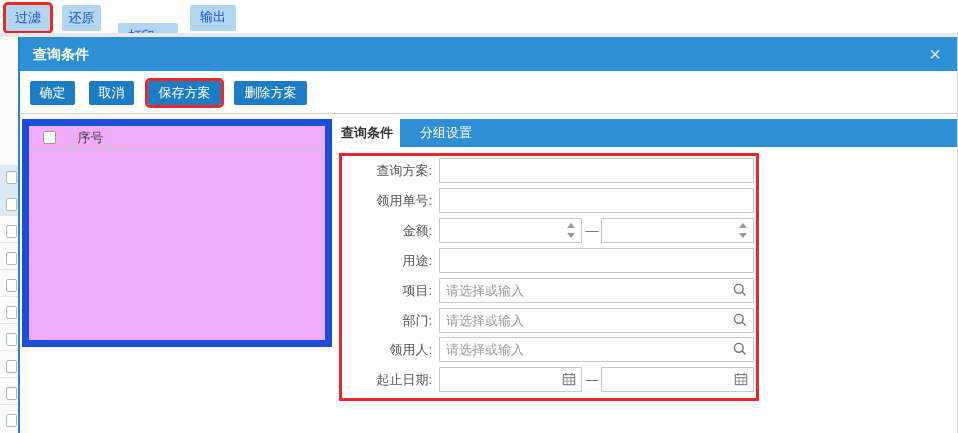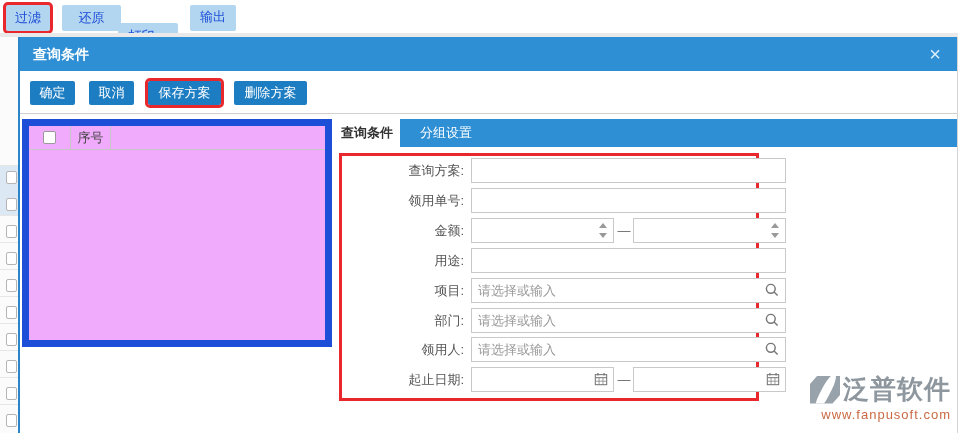--- a/index.html
+++ b/index.html
@@ -18,21 +18,21 @@
   
   .bg-left { position:absolute; left:0; top:37px; width:18px; height:396px;
     background:#fbfbfb; overflow:hidden; }
   .bg-sel { position:absolute; left:0; top:128px; width:18px; height:50px; background:#dce9f4; }
   .bg-line { position:absolute; left:0; width:18px; height:1px; background:#e6e6e6; }
   .bg-cb { position:absolute; left:6px; width:11px; height:13px; border:1px solid #b5b5b5;
     border-radius:2px; background:#fff; }
 
   
   .dialog { position:absolute; left:18px; top:37px; width:940px; height:396px; background:#fff;
-    border-left:2px solid #2a86c8; border-right:1px solid #d5d5d5;padding-left:32px; }
+    border-left:2px solid #2a86c8; border-right:1px solid #d5d5d5; }
   .dlg-header { position:absolute; left:0; top:0; width:100%; height:34px; background:#2e8fd4; }
   .dlg-title { position:absolute; left:13px; top:0; line-height:34px; color:#fff;
     font-size:14px; font-weight:bold; }
   .dlg-close { position:absolute; right:16px; top:0; line-height:34px; color:#ddeefa;
     font-size:20px; cursor:pointer; }
 
   .abtn { position:absolute; top:44px; height:24px; line-height:24px; text-align:center;
     background:#1d7dc2; color:#fff; font-size:13px; border-radius:2px; cursor:pointer; }
   .abtn.hl { outline:3px solid #e8282d; }
 
@@ -82,21 +82,21 @@
   .wm-icon::after { content:""; position:absolute; left:11px; top:-4px; width:9px; height:40px;
     background:#fff; transform:rotate(28deg); border-radius:50%/40%; }
   .wm-brand { font-size:26px; font-weight:bold; color:#8e969e; letter-spacing:1px; }
   .wm-url { font-size:13px; color:#c96a43; letter-spacing:1px; margin-top:0; }
 </style>
 </head>
 <body>
 
 <div class="toolbar">
   <div class="tbtn hl" style="left:6px;width:44px;">过滤</div>
-  <div class="tbtn" style="left:62px;width:59px;">还原</div>
+  <div class="tbtn" style="left:62px;width:39px;">还原</div>
   <div class="tbtn" style="left:118px;width:60px;margin-top:18px;">
     <span>打印</span><span class="caret">▼</span>
   </div>
   <div class="tbtn" style="left:190px;width:46px;font-family:Liberation Mono, monospace;">输出</div>
 </div>
 <div class="page-strip"></div>
 
 <div class="bg-left">
   <div class="bg-sel"></div>
   <div class="bg-line" style="top:128px"></div>
@@ -249,21 +249,14 @@
             <line x1="4.5" y1="1" x2="4.5" y2="4" stroke="#777" stroke-width="1.4"></line>
             <line x1="11.5" y1="1" x2="11.5" y2="4" stroke="#777" stroke-width="1.4"></line>
             <line x1="5.8" y1="6.5" x2="5.8" y2="14.5" stroke="#777" stroke-width="0.8"></line>
             <line x1="10.2" y1="6.5" x2="10.2" y2="14.5" stroke="#777" stroke-width="0.8"></line>
             <line x1="1.5" y1="10.5" x2="14.5" y2="10.5" stroke="#777" stroke-width="0.8"></line>
           </svg>
       </span>
     </span>
   </div>
 
-  <div class="wm">
-    <div class="wm-row">
-      <span class="wm-icon"></span>
-      <span class="wm-brand">泛普软件</span>
-    </div>
-    <div class="wm-url">www.fanpusoft.com</div>
-  </div>
 
 </div>
 
 </body></html>

